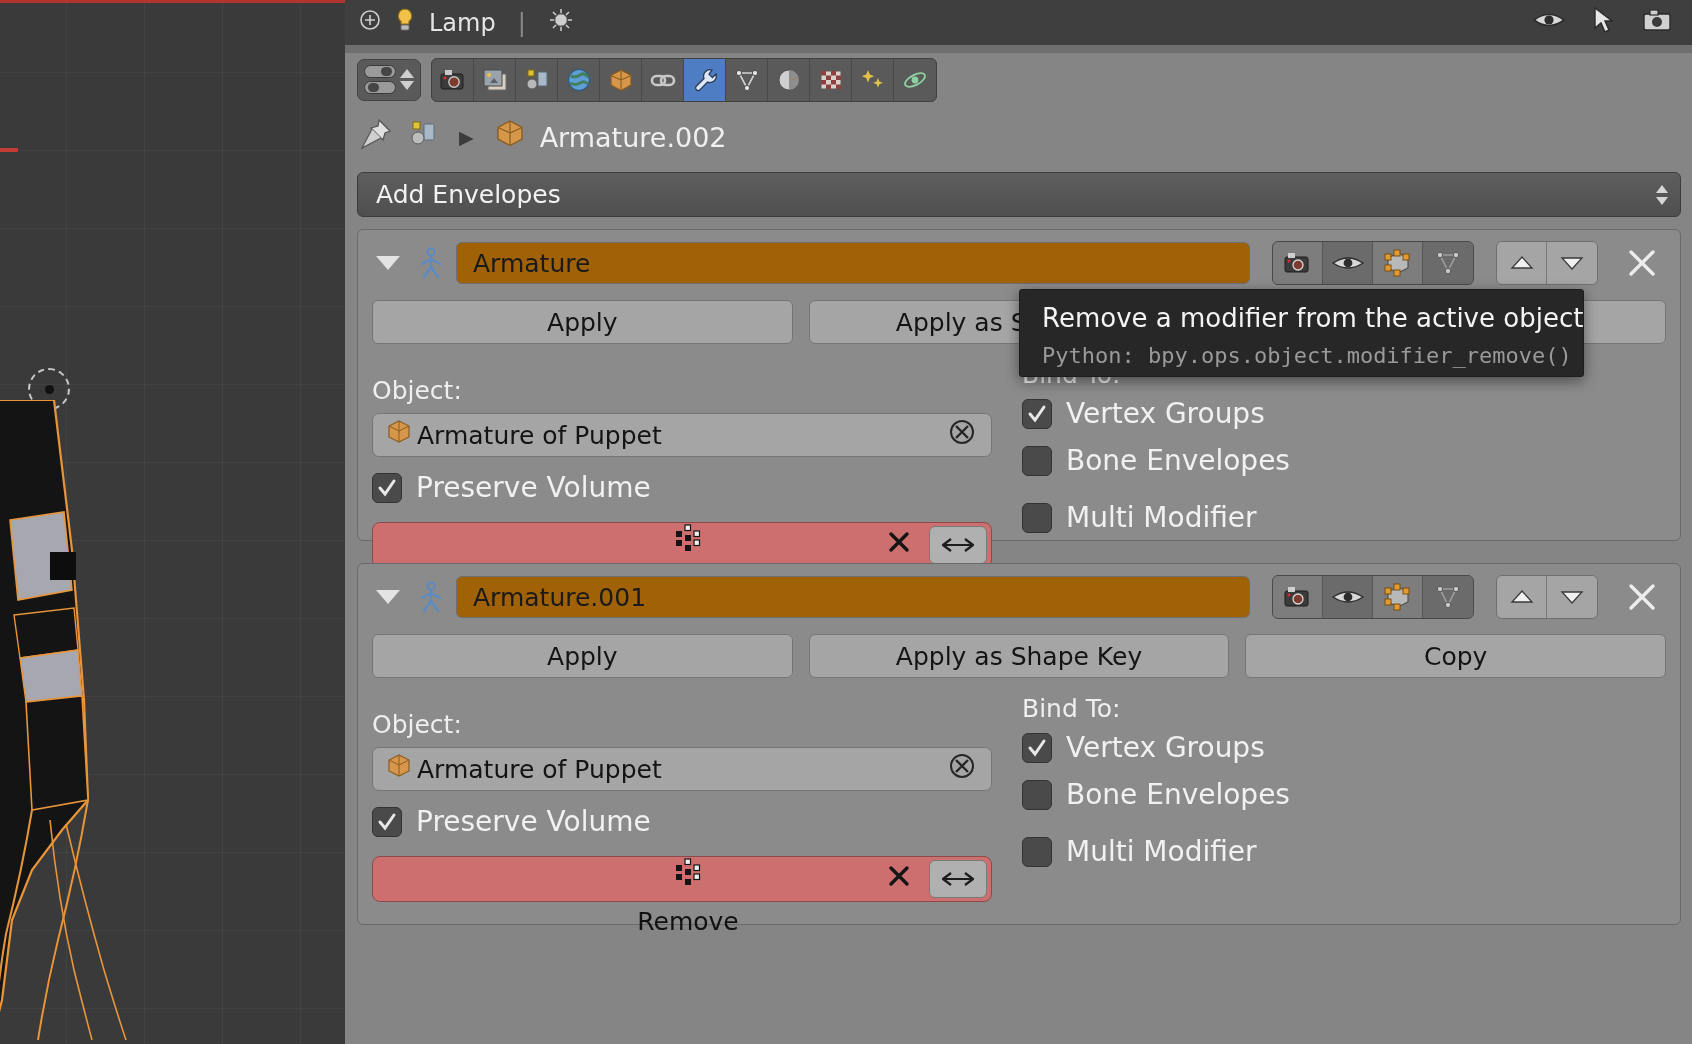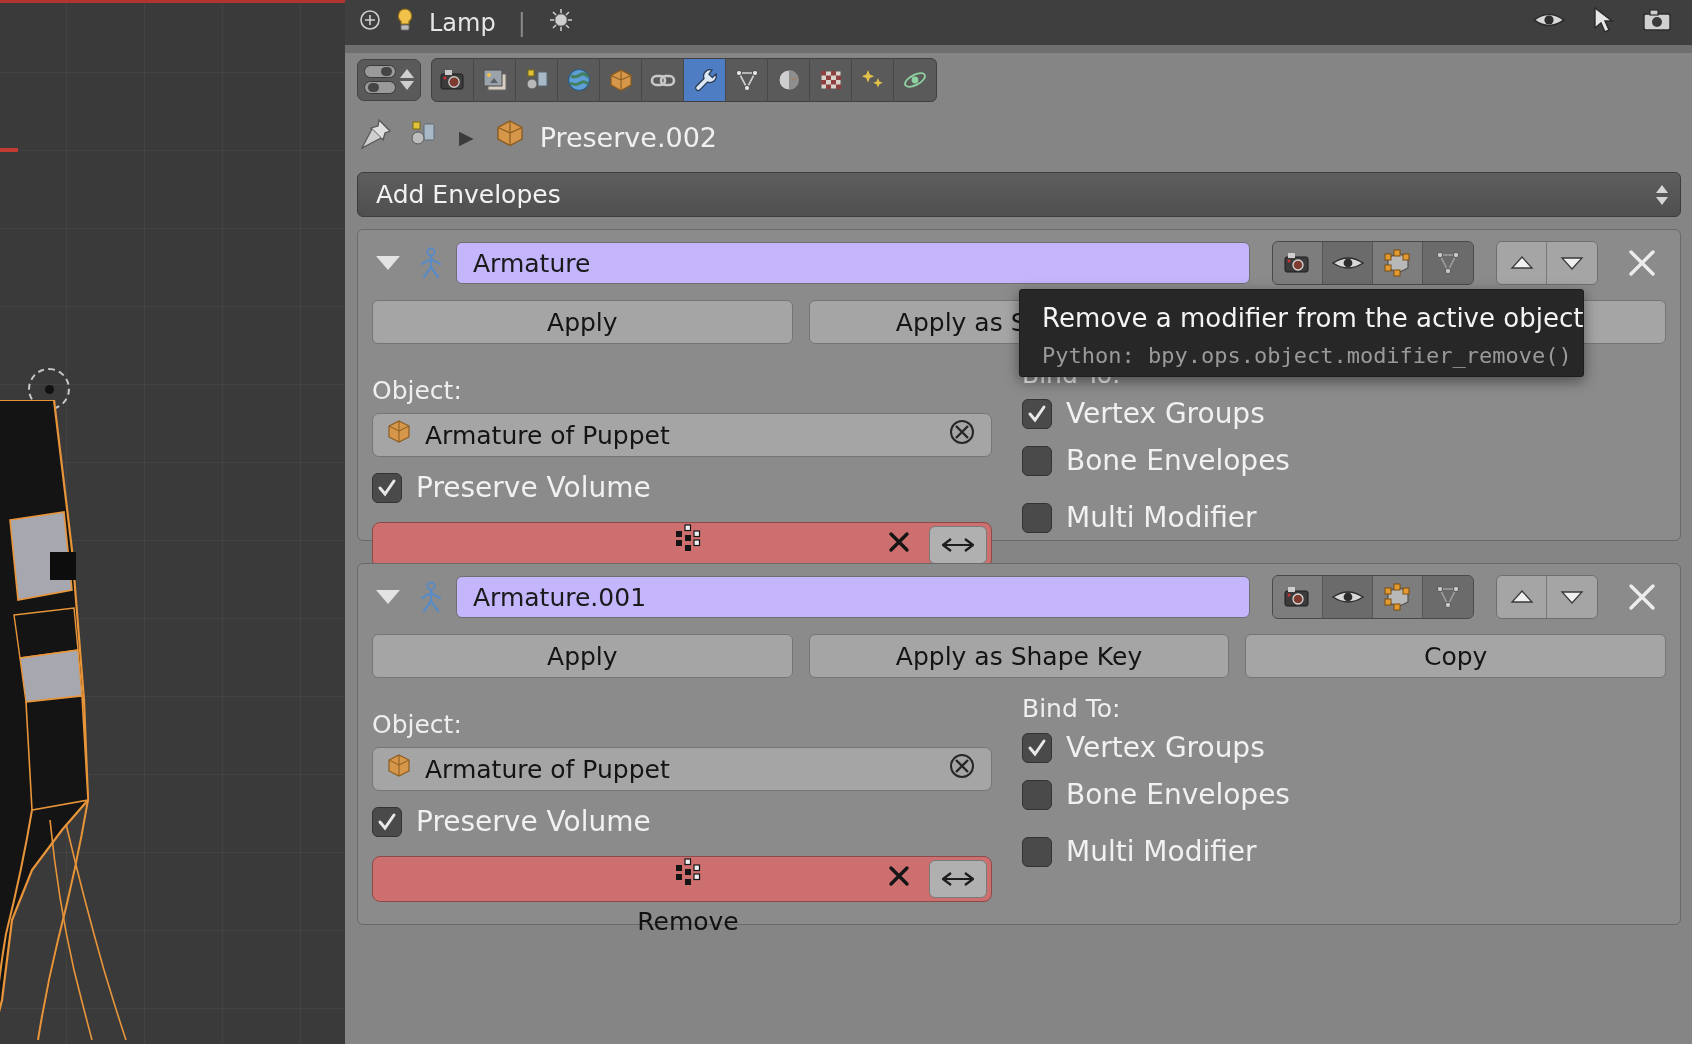--- a/index.html
+++ b/index.html
@@ -119,21 +119,21 @@
   .mod-head {
     position:relative; height:54px; margin:6px 8px 0 8px;
     display:flex; align-items:center; gap:8px;
   }
   .expand-tri {
     width:0;height:0;border-left:12px solid transparent;border-right:12px solid transparent;
     border-top:14px solid #e3e3e3; margin-left:10px; margin-right:6px;
   }
   .mod-icon-box { width:34px; height:34px; display:flex;align-items:center;justify-content:center; }
   .mod-name-field {
-    flex:1; height:42px; background:#c4b5fd; border:1px solid #6f6f6f; border-radius:6px;
+    flex:1; height:42px; background:#a16207; border:1px solid #6f6f6f; border-radius:6px;
     display:flex; align-items:center; padding-left:16px;
     color:#1a1a1a; font-size:25px;
   }
   .head-btns {
     display:flex; align-items:center; height:44px;
     background:#6b6b6b; border:1px solid #4a4a4a; border-radius:6px; overflow:hidden;
     margin-left:14px;
   }
   .head-btn {
     width:50px; height:42px; display:flex;align-items:center;justify-content:center;
@@ -164,21 +164,21 @@
     color:#141414; font-size:25px;
   }
 
   .cols { display:flex; margin:16px 14px 0 14px; gap:30px; }
   .col-l { width:620px;margin-top:16px; }
   .col-r { flex:1; }
   .lbl { color:#efefef; font-size:25px; margin-bottom:8px; }
 
   .field {
     height:44px; background:#a5a5a5; border:1px solid #757575; border-radius:7px;
-    display:flex; align-items:center; padding-left:12px; gap:12px;
+    display:flex; align-items:center; padding-left:12px; gap:4px;
     color:#141414; font-size:25px; position:relative;
   }
   .field .clear {
     position:absolute; right:14px; top:50%; transform:translateY(-50%);
   }
 
   .check-row { display:flex; align-items:center; gap:14px; margin-top:14px; }
   .chk {
     width:30px;height:30px;border-radius:6px;background:#4a4a4a;border:1px solid #333;
     display:flex;align-items:center;justify-content:center;
@@ -410,21 +410,21 @@
             <rect x="6" y="4" width="7" height="7" fill="#e0c23a" stroke="#7a6a10"></rect>
           </svg>
       </span>
       <span class="crumb-arrow">▶</span>
       <span>
         <svg width="32" height="32" viewBox="0 0 32 32">
             <path d="M16 3 L28 9.5 L28 21 L16 27.5 L4 21 L4 9.5 Z" fill="#d6974a" stroke="#8a5c22" stroke-width="1.4"></path>
             <path d="M16 3 L16 15 L28 9.5 M16 15 L4 9.5 M16 15 L16 27.5" stroke="#8a5c22" stroke-width="1.2" fill="none"></path>
           </svg>
       </span>
-      <span class="crumb-name">Preserve.002</span>
+      <span class="crumb-name">Armature.002</span>
     </div>
 
     <div class="add-modifier">
       <span>Add Envelopes</span>
       <span class="arrows">
         <span class="tri-up"></span>
           <span class="tri-dn"></span>
       </span>
     </div>
 

